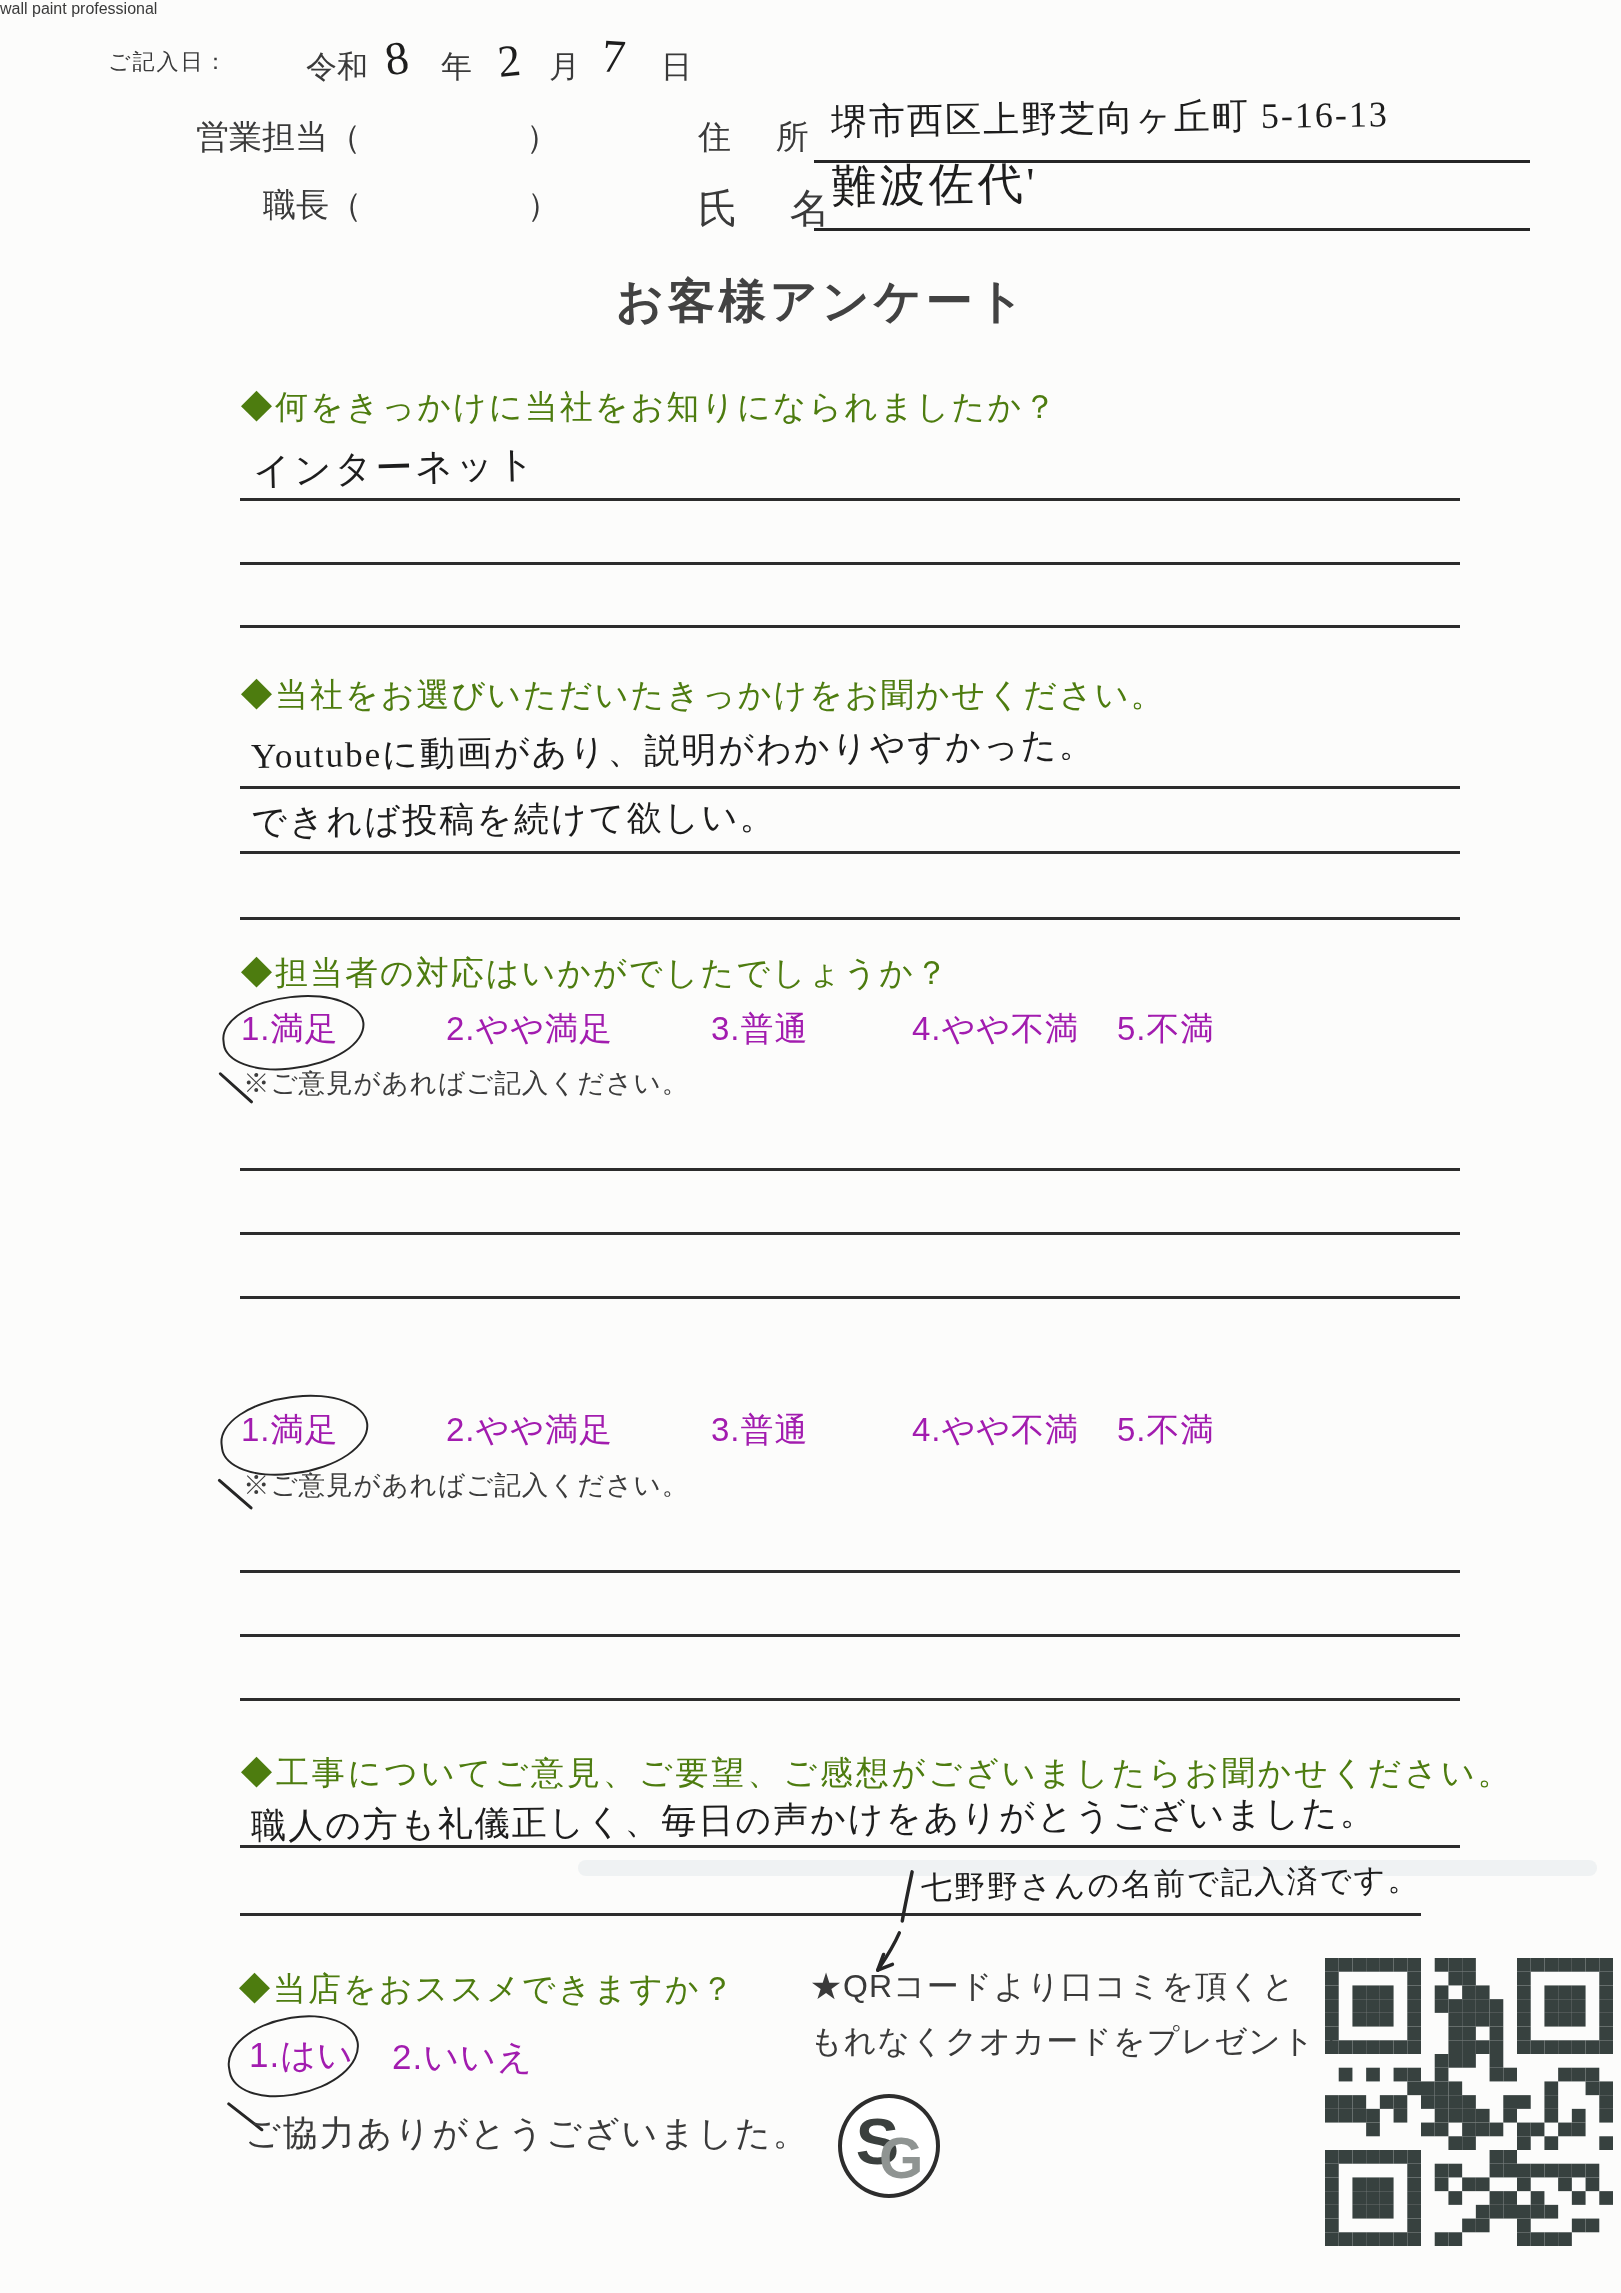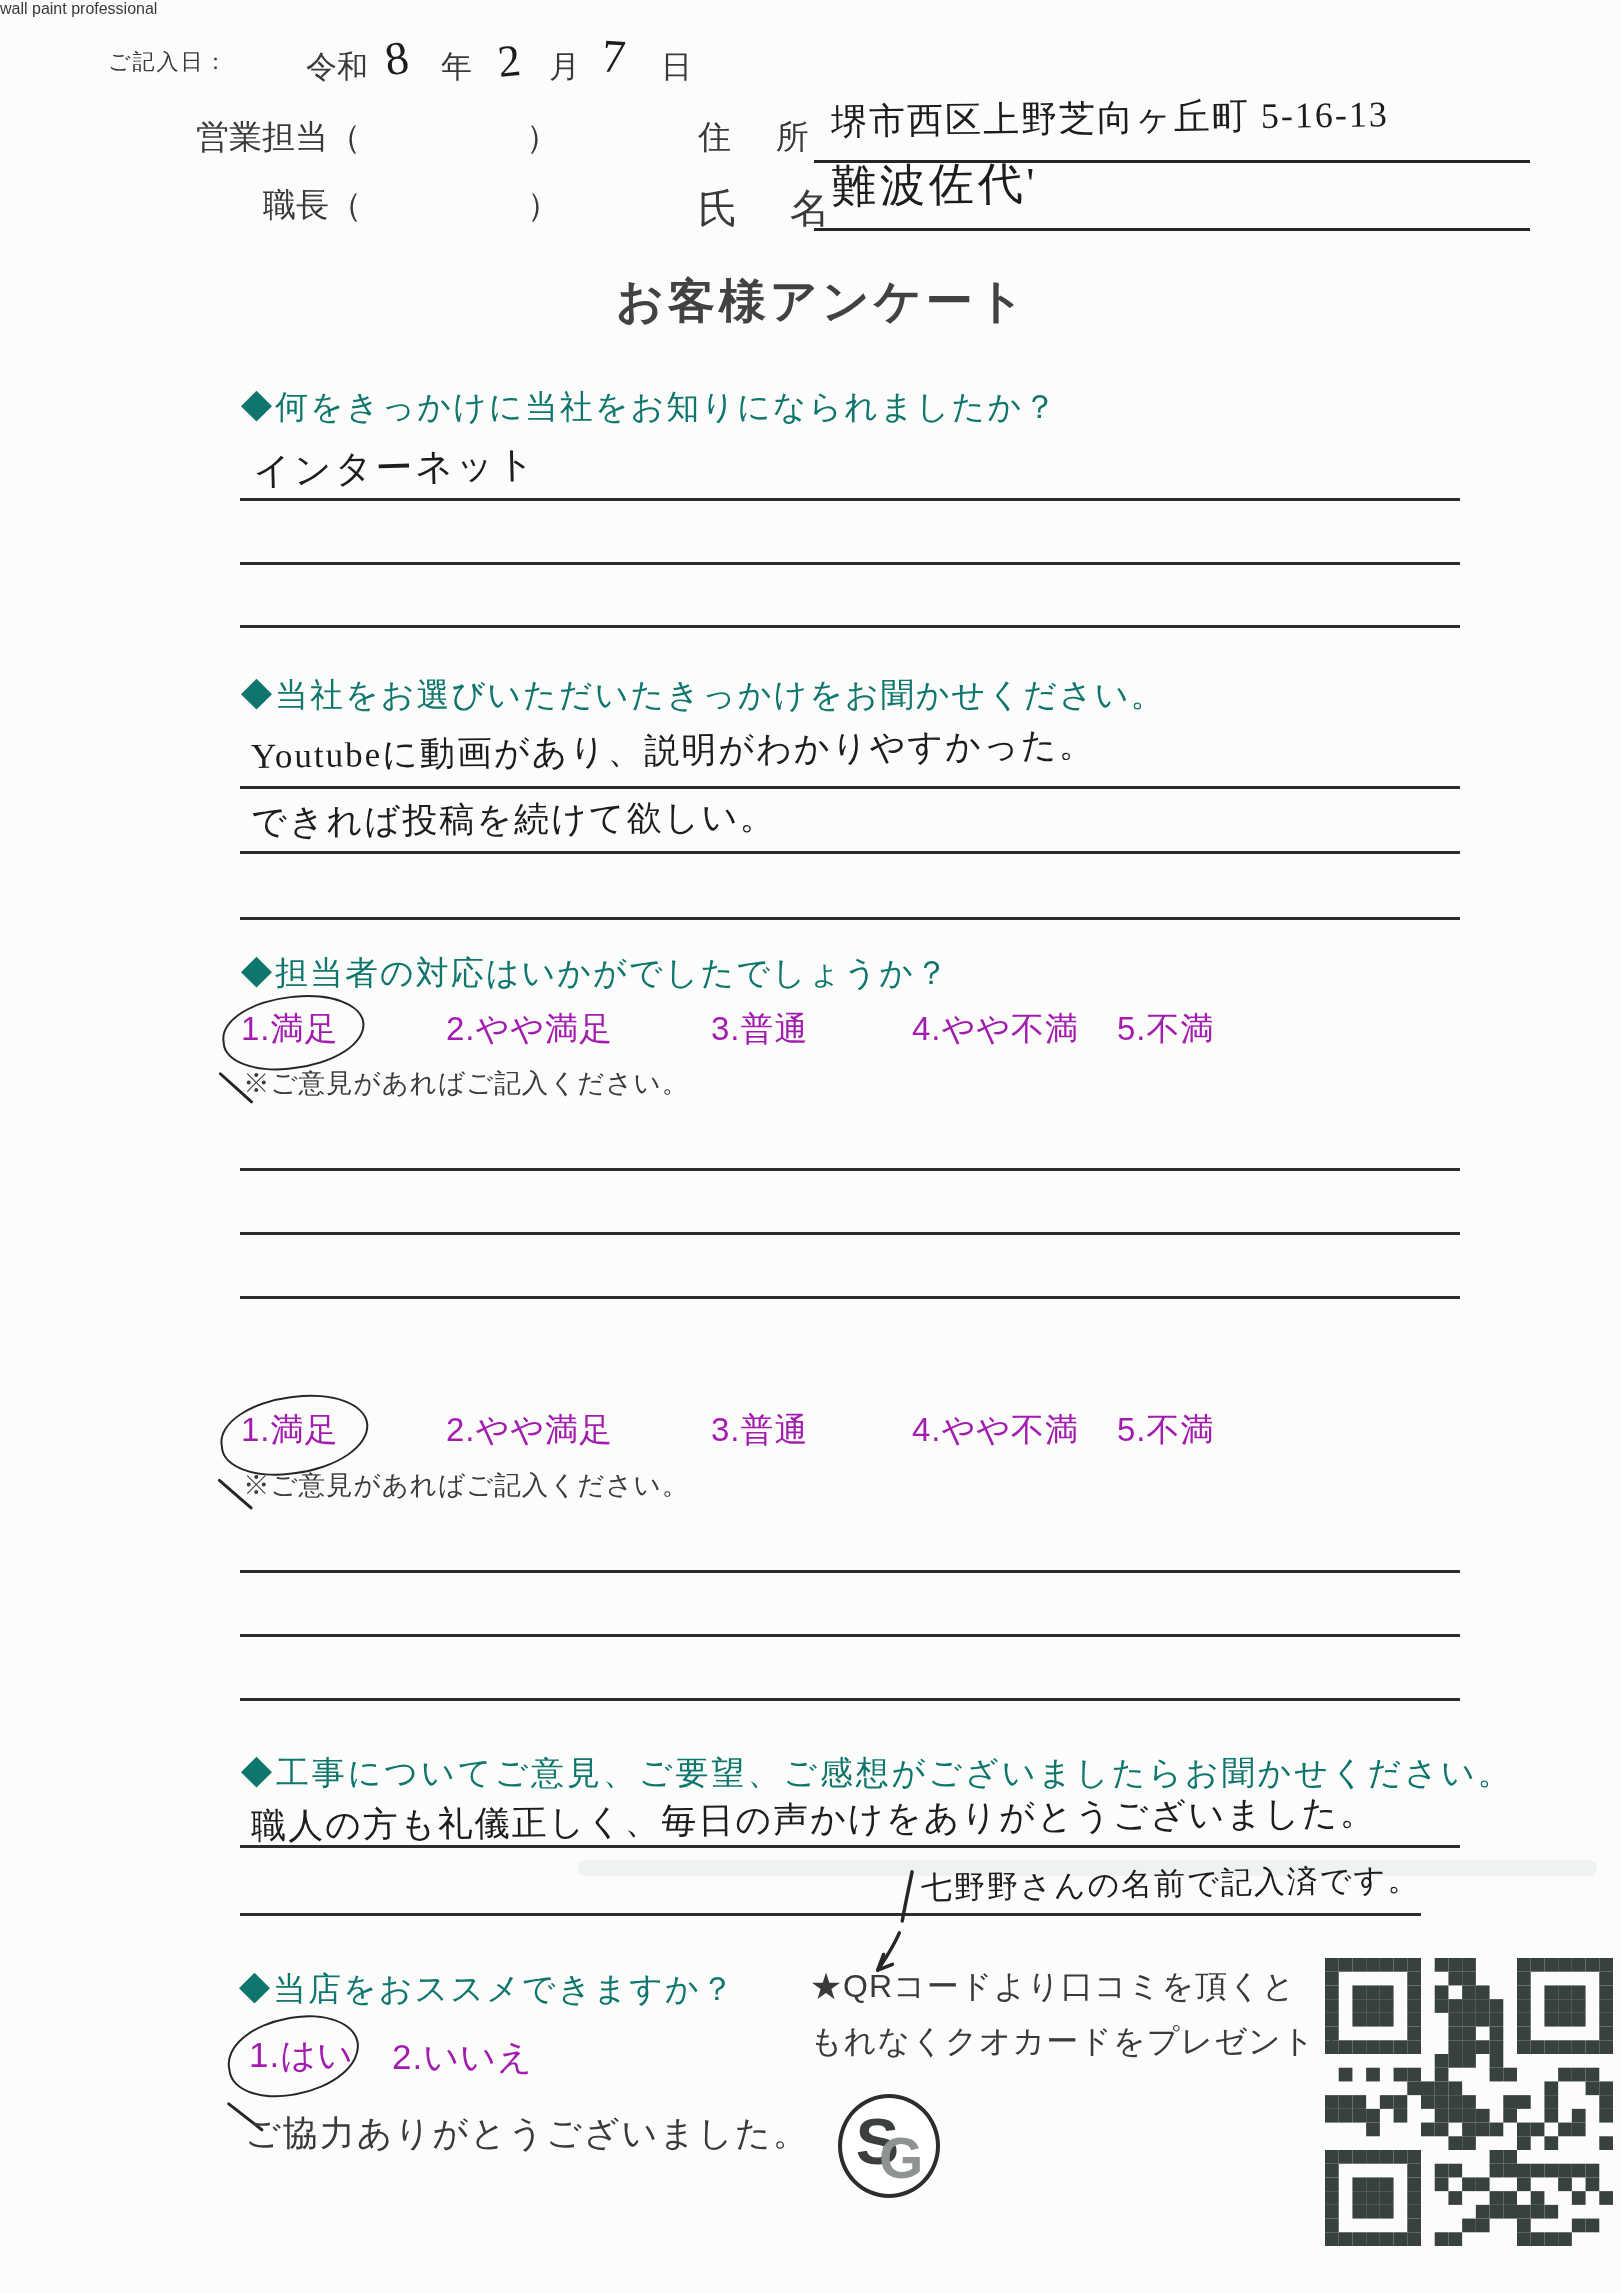--- a/index.html
+++ b/index.html
@@ -3,21 +3,21 @@
 <meta charset="utf-8">
 <style>
   html,body{margin:0;padding:0;background:#e9e9e9;}
   .page{
     position:relative;width:1621px;height:2294px;margin:0 auto;
     background:#fcfcfb;overflow:hidden;
     font-family:"Liberation Sans",sans-serif;color:#3a3a3a;
   }
   .abs{position:absolute;line-height:1;white-space:nowrap;}
   .print{color:#3a3a3a;}
-  .qlabel{font-size:33px;letter-spacing:2px;color:#0f766e;}
+  .qlabel{font-size:33px;letter-spacing:2px;color:#4d7c0f;}
   .opt{font-size:33px;color:#a21caf;letter-spacing:1px;}
   .note{font-size:26.5px;color:#3c3c3c;letter-spacing:1px;}
   .hand{font-family:cursive;color:#1d1d1d;}
   .rule{position:absolute;height:2.9px;background:#2c2c2c;}
   .uline{position:absolute;height:2.9px;background:#262626;}
   .circle-mark{position:absolute;border:2.9px solid #262626;border-radius:52% 48% 55% 45%;background:transparent;}
   .circle-mark::after{content:'';position:absolute;left:-15.7px;bottom:-15.7px;width:45px;height:2.9px;background:#262626;border-radius:2px;transform:rotate(48deg);}
   .smudge{position:absolute;background:#e3e9ec;opacity:.55;border-radius:7.8px;}
   
   .sg-circle{position:absolute;width:94px;height:96px;border:4.9px solid #2d2d2d;border-radius:50%;background:#fff;}

